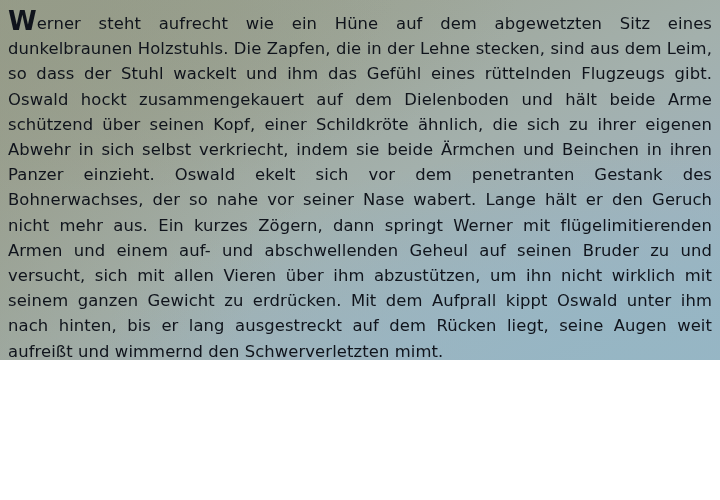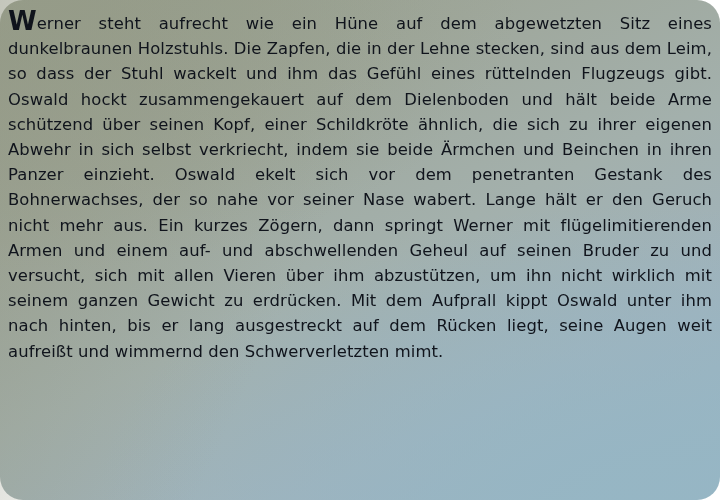--- a/index.html
+++ b/index.html
@@ -8,27 +8,26 @@
   }
   body {
     width: 720px;
     height: 500px;
     overflow: hidden;
     font-family: "DejaVu Sans", sans-serif;
   }
   #page {
     position: relative;
     width: 720px;
-    height: 500px;
+    height: 360px;
     
     background:
       radial-gradient(120% 95% at 88% 100%, rgba(150,182,196,0.95) 0%, rgba(150,182,196,0.0) 62%),
       radial-gradient(110% 90% at 6% 0%, rgba(150,158,140,0.95) 0%, rgba(150,158,140,0.0) 60%),
       linear-gradient(155deg, #9aa08f 0%, #9fa79b 28%, #a3b0ac 52%, #9fb3bd 76%, #96b6c6 100%);
-    border-radius: 23px;
   }
   #page::after {
     content: "";
     position: absolute;
     inset: 0;
     background: linear-gradient(115deg, rgba(148,152,132,0.55) 0%, rgba(0,0,0,0) 45%);
     pointer-events: none;
   }
   #text-block {
     position: absolute;

